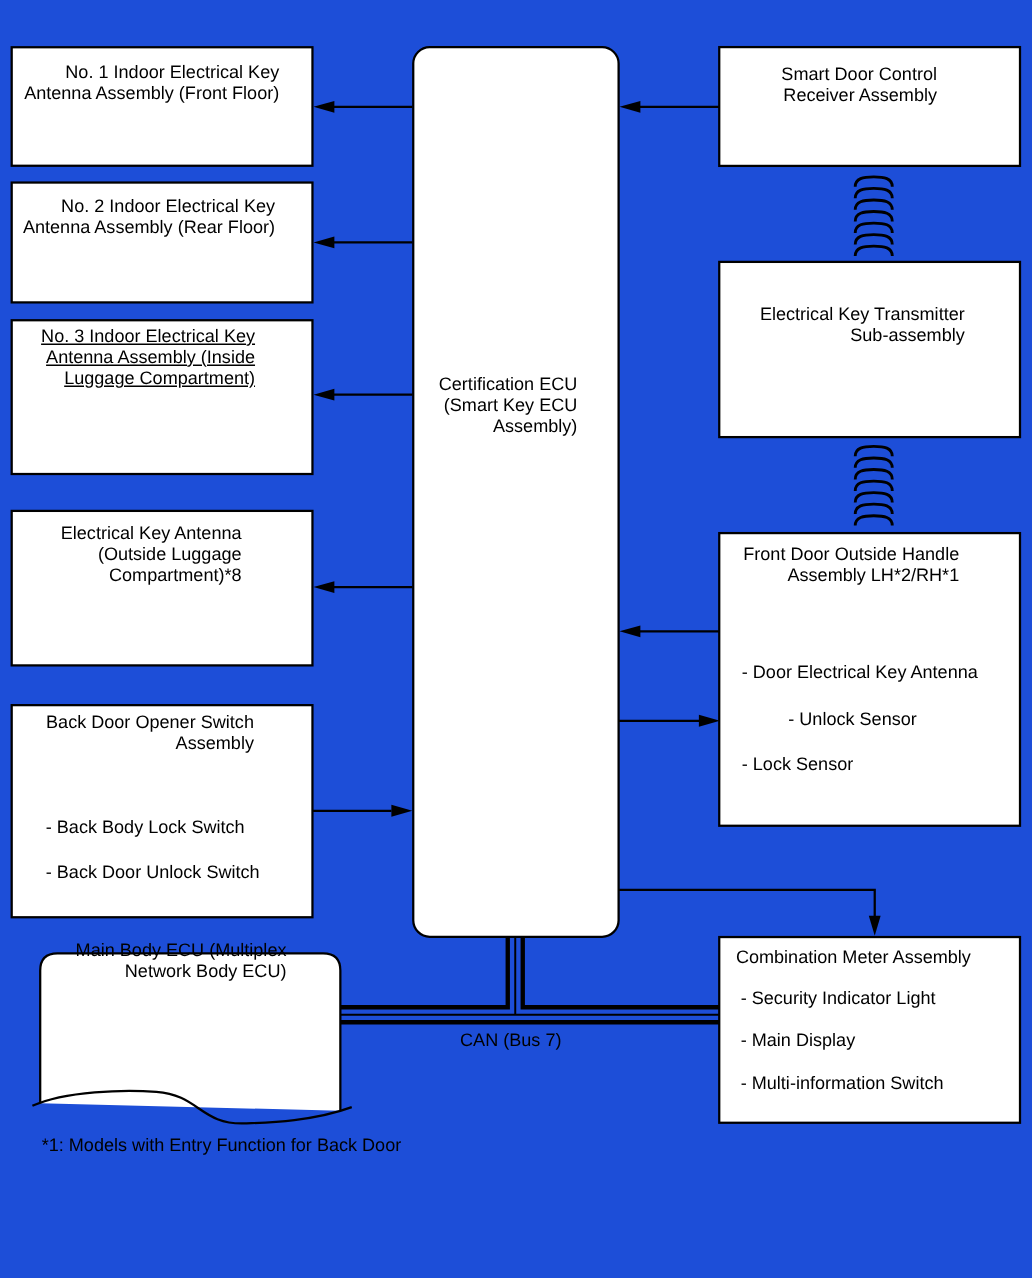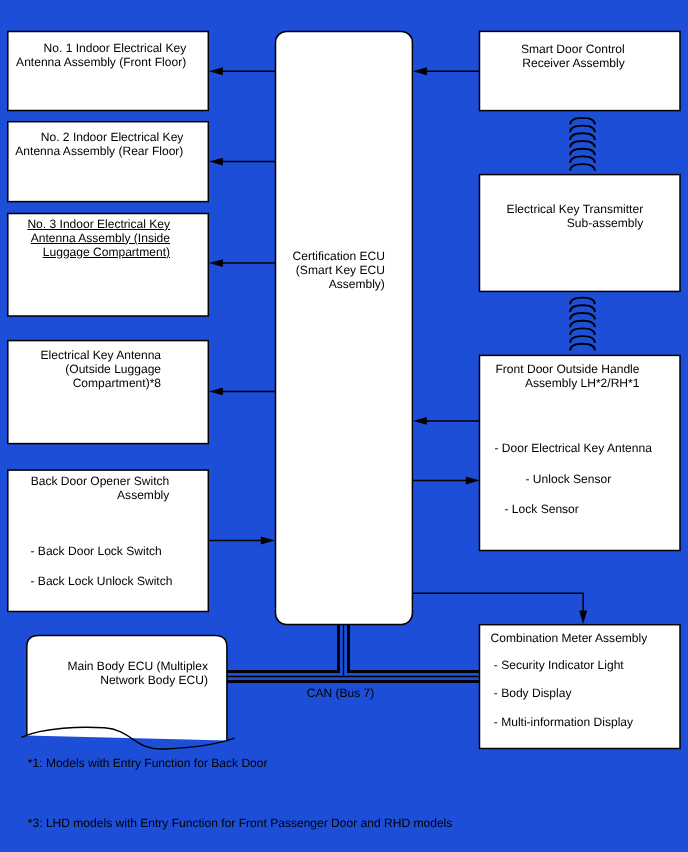--- a/index.html
+++ b/index.html
@@ -114,43 +114,42 @@
 <div class="tx" style="left:15.3px;top:129.6px;">No. 2 Indoor Electrical Key
 Antenna Assembly (Rear Floor)</div>
 <div class="tx" style="left:27.4px;top:216.8px;text-decoration:underline;">No. 3 Indoor Electrical Key
 Antenna Assembly (Inside
 Luggage Compartment)</div>
 <div class="tx" style="left:40.5px;top:348.0px;">Electrical Key Antenna
 (Outside Luggage
 Compartment)*8</div>
 <div class="tx" style="left:30.7px;top:474.0px;">Back Door Opener Switch
 Assembly</div>
-<div class="ln" style="left:30.5px;top:543.9px;">- Back Door Lock Switch</div>
-<div class="ln" style="left:30.5px;top:573.9px;">- Back Lock Unlock Switch</div>
+<div class="ln" style="left:30.5px;top:543.9px;">- Back Body Lock Switch</div>
+<div class="ln" style="left:30.5px;top:573.9px;">- Back Door Unlock Switch</div>
 
 <div class="tx" style="left:520.9px;top:42.1px;">Smart Door Control
 Receiver Assembly</div>
 
 <div class="tx" style="left:292.5px;top:249.0px;">Certification ECU
 (Smart Key ECU
 Assembly)</div>
 <div class="tx" style="left:506.6px;top:202.0px;">Electrical Key Transmitter
 Sub-assembly</div>
 <div class="tx" style="left:495.5px;top:361.7px;">Front Door Outside Handle
 Assembly LH*2/RH*1</div>
 <div class="ln" style="left:494.5px;top:441.0px;">- Door Electrical Key Antenna</div>
 <div class="ln" style="left:494.5px;top:471.7px;margin-left:31px;">- Unlock Sensor</div>
-<div class="ln" style="left:494.5px;top:502.2px;margin-left:10px;">- Lock Sensor</div>
+<div class="ln" style="left:494.5px;top:502.2px;">- Lock Sensor</div>
 
 <div class="tx" style="left:490.6px;top:630.7px;">Combination Meter Assembly</div>
 <div class="ln" style="left:493.8px;top:658.1px;">- Security Indicator Light</div>
-<div class="ln" style="left:493.8px;top:686.4px;">- Body Display</div>
-<div class="ln" style="left:493.8px;top:715.1px;">- Multi-information Display</div>
+<div class="ln" style="left:493.8px;top:686.4px;">- Main Display</div>
+<div class="ln" style="left:493.8px;top:715.1px;">- Multi-information Switch</div>
 
-<div class="tx" style="left:50.4px;top:659px;margin-left:17px;">Main Body ECU (Multiplex
+<div class="tx" style="left:50.4px;top:626px;">Main Body ECU (Multiplex
 Network Body ECU)</div>
 
 <div class="ln" style="left:306.7px;top:686.4px;">CAN (Bus 7)</div>
 
 <div class="ln" style="left:27.8px;top:756.1px;">*1: Models with Entry Function for Back Door</div>
-<div class="ln" style="left:27.8px;top:816.1px;">*3: LHD models with Entry Function for Front Passenger Door and RHD models</div>
 
 </div>
 
 </body></html>

